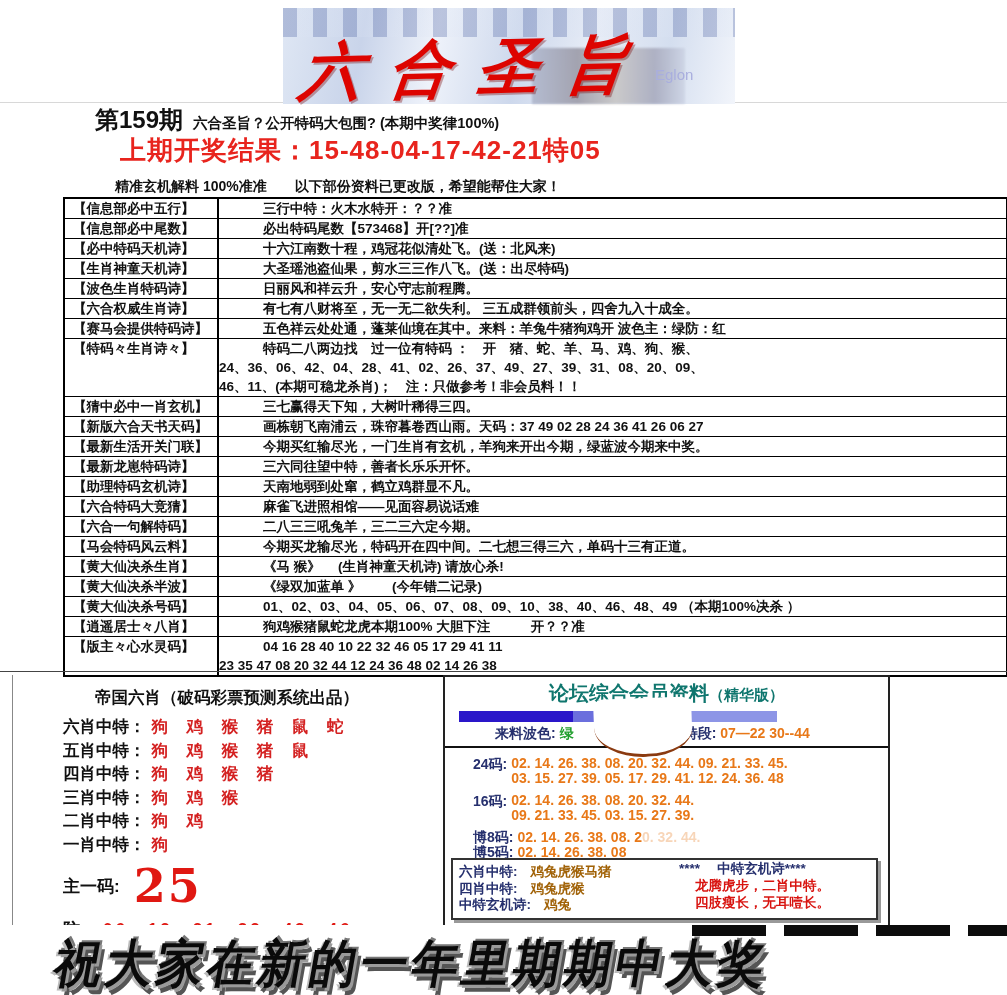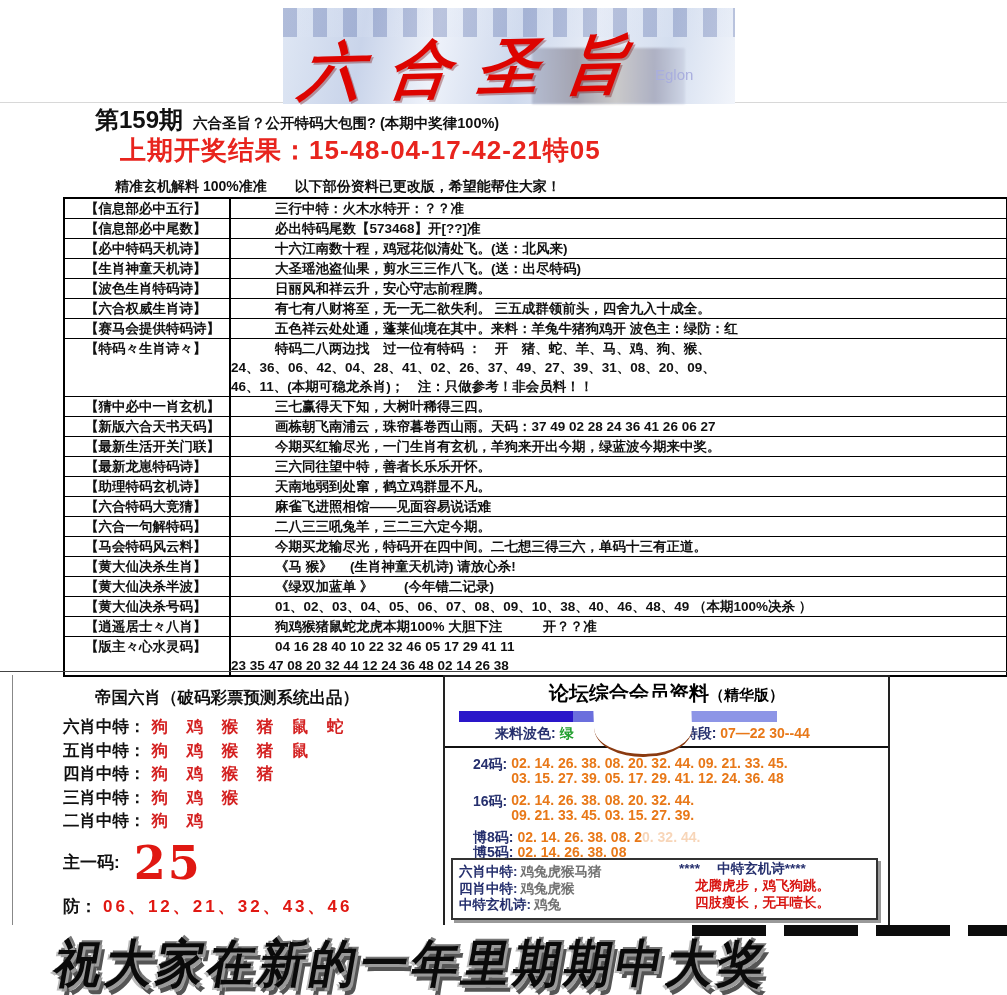--- a/index.html
+++ b/index.html
@@ -24,42 +24,42 @@
   .issue-sub{font-size:14.5px;font-weight:bold;margin-left:10px;}
   .last-result{position:absolute;left:120px;top:133px;font-size:26px;font-weight:bold;color:#e8241d;
        letter-spacing:1px;white-space:nowrap;}
   .notice{position:absolute;left:115px;top:178px;font-size:14px;font-weight:bold;white-space:nowrap;}
 
   
   .main-table{position:absolute;left:63px;top:197px;width:941px;border:2px solid #000;border-bottom:2px solid #000;}
   .trow{display:flex;border-bottom:1px solid #000;}
   .trow:last-child{border-bottom:none;}
   .tlabel{width:144px;flex:0 0 144px;border-right:2px solid #000;font-size:13.5px;font-weight:bold;
-       line-height:19px;padding-left:20px;white-space:nowrap;}
+       line-height:19px;padding-left:8px;white-space:nowrap;}
   .tcontent{flex:1;font-size:13.5px;font-weight:bold;line-height:19px;}
   .tline{white-space:nowrap;}
   .tline:first-child{padding-left:44px;}
 
   
   .page-rule{position:absolute;left:0;top:671px;width:100%;height:1px;background:#444;}
   .left-panel{position:absolute;left:12px;top:675px;width:428px;height:253px;border-left:1px solid #888;}
   .lp-title{text-align:center;font-size:16.5px;font-weight:bold;margin-top:12px;white-space:nowrap;}
   .lp-rows{margin-left:50px;margin-top:6px;}
   .lp-row{font-size:16.5px;font-weight:bold;line-height:23.5px;white-space:nowrap;}
   .lp-row .lp-val{color:#d42222;letter-spacing:7px;margin-left:6px;}
   .lp-main{margin-left:50px;margin-top:10px;display:flex;align-items:center;}
   .lp-main-label{font-size:17px;font-weight:bold;}
   .lp-main-code{font-family:"DejaVu Serif",serif;font-size:46px;font-weight:bold;color:#e01812;
        margin-left:14px;line-height:40px;letter-spacing:2px;}
   .lp-guard{margin-left:50px;margin-top:12px;font-size:17px;font-weight:bold;white-space:nowrap;}
   .lp-guard .lp-guard-val{color:#e01812;letter-spacing:3px;margin-left:6px;}
 
   
   .right-panel{position:absolute;left:443px;top:675px;width:443px;height:248px;border:2px solid #222;background:#fff;}
-  .rp-title{text-align:center;margin-top:3px;font-size:20px;font-weight:bold;color:#000000;white-space:nowrap;}
+  .rp-title{text-align:center;margin-top:3px;font-size:20px;font-weight:bold;color:#0f766e;white-space:nowrap;}
   .rp-title .rp-suffix{font-size:15px;}
   .rp-bar{margin:4px 0 0 14px;width:318px;height:11px;
        background:linear-gradient(90deg,#2a17c9 0 36%,#6b6fdd 36% 52%,#8d95e6 52% 100%);}
   .rp-waveline{margin:3px 0 0 50px;font-size:14px;font-weight:bold;white-space:nowrap;}
   .rp-navy{color:#26306e;}
   .rp-green{color:#1f9e2c;margin-left:4px;}
   .rp-gap{display:inline-block;width:96px;}
   .rp-orange{color:#e87818;}
   .rp-sep{margin-top:3px;border-top:2px solid #111;width:100%;}
   .rp-codes{margin:8px 0 0 28px;}
@@ -68,21 +68,21 @@
   .rp-codelines{font-size:14px;font-weight:bold;color:#e87818;margin-left:4px;}
   .rp-codelines div{line-height:15px;}
   .rp-coderow.group{margin-bottom:7px;}
   .rp-coderow.single{line-height:14.5px;}
   .rp-faded{opacity:.3;}
   .rp-sep2{margin:4px 0 0 12px;border-top:2px solid #111;width:130px;}
   .rp-box{position:absolute;left:6px;bottom:5px;right:10px;height:58px;border:2px solid #333;
        box-shadow:3px 3px 0 #999;display:flex;background:#fff;}
   .rp-box-left{width:52%;padding:4px 0 0 6px;}
   .rp-zrow{font-size:13.5px;font-weight:bold;line-height:16.5px;white-space:nowrap;}
-  .rp-zrow .rp-zval{color:#737373;margin-left:3px;filter:blur(.4px);}
+  .rp-zrow .rp-zval{color:#a16207;margin-left:13px;filter:blur(.4px);}
   .rp-box-right{flex:1;}
   .rp-poem-title{font-size:13.5px;font-weight:bold;color:#26306e;white-space:nowrap;}
   .rp-poem{font-size:13.5px;font-weight:bold;color:#d81410;line-height:16.5px;white-space:nowrap;
        margin-left:16px;filter:blur(.4px);}
 
   
   .blob{position:absolute;left:594px;top:698px;width:98px;height:56px;background:#fff;z-index:5;
        border-radius:10px 10px 46% 52%;border-bottom:3px solid #8a3a10;transform:rotate(-2deg);}
 
   
@@ -249,20 +249,21 @@
   <div class="page-rule"></div>
 
   <div class="left-panel">
     <div class="lp-title">帝国六肖（破码彩票预测系统出品）</div>
     <div class="lp-rows" id="lp-rows">
         <div class="lp-row"><span>六肖中特：</span><span class="lp-val">狗 鸡 猴 猪 鼠 蛇</span></div>
         <div class="lp-row"><span>五肖中特：</span><span class="lp-val">狗 鸡 猴 猪 鼠</span></div>
         <div class="lp-row"><span>四肖中特：</span><span class="lp-val">狗 鸡 猴 猪</span></div>
         <div class="lp-row"><span>三肖中特：</span><span class="lp-val">狗 鸡 猴</span></div>
         <div class="lp-row"><span>二肖中特：</span><span class="lp-val">狗 鸡</span></div>
+        <div class="lp-row"><span>一肖中特：</span><span class="lp-val">狗</span></div>
       </div>
     <div class="lp-main">
       <span class="lp-main-label">主一码:</span>
       <span class="lp-main-code">25</span>
     </div>
     <div class="lp-guard">
       <span>防：</span><span class="lp-guard-val">06、12、21、32、43、46</span>
     </div>
   </div>
 
@@ -317,21 +318,21 @@
       </div>
     <div class="rp-sep2"></div>
     <div class="rp-box">
       <div class="rp-box-left" id="rp-zodiac">
           <div class="rp-zrow"><span class="rp-navy">六肖中特:</span><span class="rp-zval">鸡兔虎猴马猪</span></div>
           <div class="rp-zrow"><span class="rp-navy">四肖中特:</span><span class="rp-zval">鸡兔虎猴</span></div>
           <div class="rp-zrow"><span class="rp-navy">中特玄机诗:</span><span class="rp-zval">鸡兔</span></div>
         </div>
       <div class="rp-box-right">
         <div class="rp-poem-title">****　 中特玄机诗****</div>
-        <div class="rp-poem">龙腾虎步，鸡飞狗跳。</div>
+        <div class="rp-poem">龙腾虎步，二肖中特。</div>
         <div class="rp-poem">四肢瘦长，无耳噎长。</div>
       </div>
     </div>
   </div>
 
   <div class="blob"></div>
 
   <div class="banner">
     <div class="banner-noise"></div>
     <div class="banner-text">祝大家在新的一年里期期中大奖</div>

